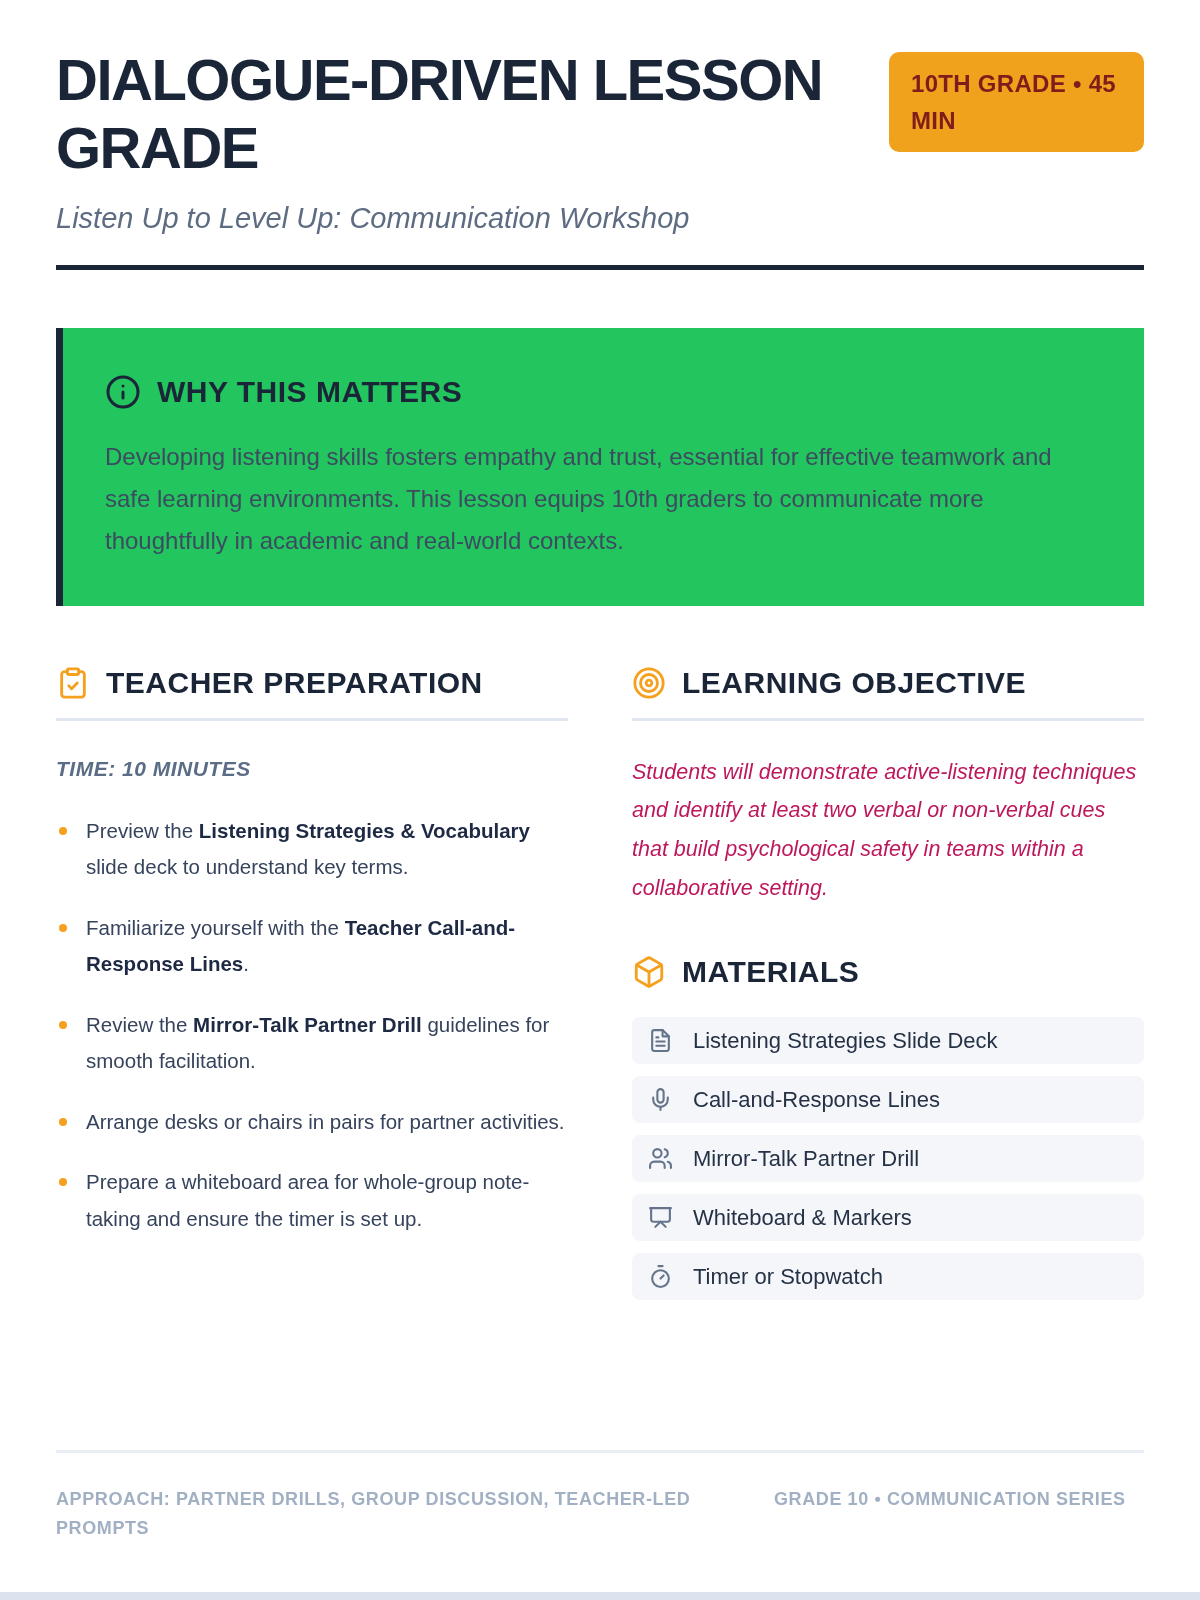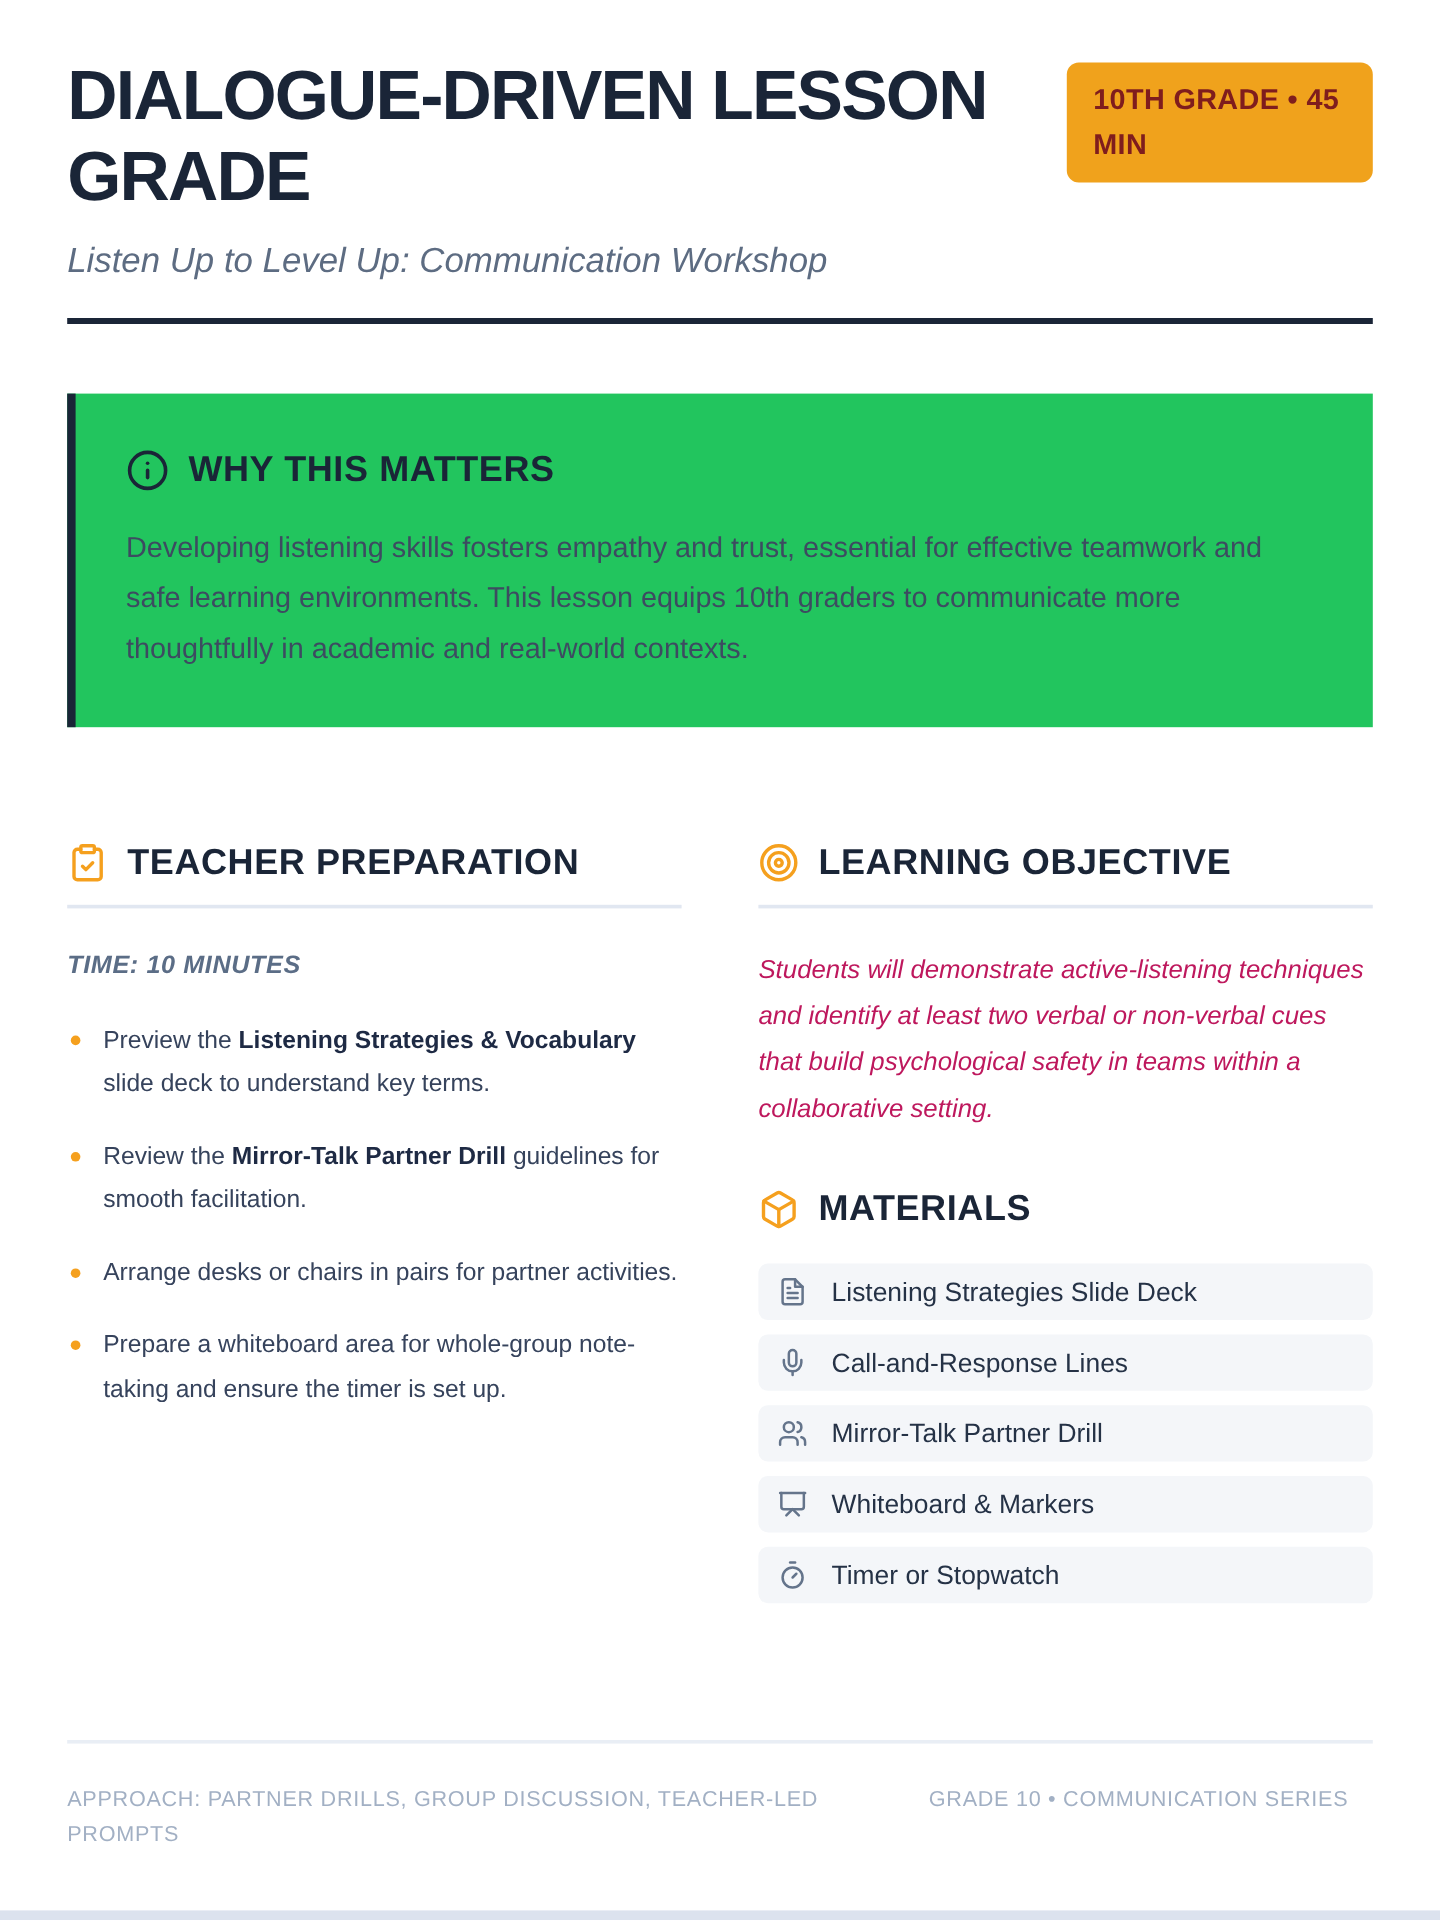--- a/index.html
+++ b/index.html
@@ -82,21 +82,21 @@
   .why-body {
     margin-top: 26px;
     font-size: 24px;
     line-height: 1.75;
     color: #3d4b61;
     max-width: 1000px;
   }
 
   
   .columns {
-    margin-top: 96px;
+    margin-top: 60px;
     display: grid;
     grid-template-columns: 1fr 1fr;
     column-gap: 64px;
     align-items: start;
   }
   .section-header {
     display: flex;
     align-items: center;
     gap: 16px;
   }
@@ -170,21 +170,21 @@
 
   
   .footer { margin-top: auto; padding-top: 40px; }
   .footer-divider { height: 3px; background: #e9eef5; border: none; }
   .footer-row {
     margin-top: 32px;
     display: grid;
     grid-template-columns: 1fr 370px;
     column-gap: 18px;
     font-size: 18px;
-    font-weight: 400;
+    font-weight: 700;
     text-transform: uppercase;
     letter-spacing: 0.6px;
     line-height: 1.65;
     color: #a2b0c4;
   }
   .bottom-bar {
     position: absolute;
     left: 0; bottom: 0;
     width: 100%;
     height: 8px;
@@ -227,20 +227,21 @@
               <path d="M16 4h2a2 2 0 0 1 2 2v14a2 2 0 0 1-2 2H6a2 2 0 0 1-2-2V6a2 2 0 0 1 2-2h2"></path>
               <path d="m9 14 2 2 4-4"></path>
             </svg>
         </span>
         <h2>TEACHER PREPARATION</h2>
       </div>
       <hr class="section-divider">
       <div class="time-label">TIME: 10 MINUTES</div>
       <ul class="prep-list">
           <li class="prep-item"><span>Preview the </span><strong>Listening Strategies &amp; Vocabulary</strong><span> slide deck to understand key terms.</span></li>
+          <li class="prep-item"><span>Familiarize yourself with the </span><strong>Teacher Call-and-Response Lines</strong><span>.</span></li>
           <li class="prep-item"><span>Review the </span><strong>Mirror-Talk Partner Drill</strong><span> guidelines for smooth facilitation.</span></li>
           <li class="prep-item"><span>Arrange desks or chairs in pairs for partner activities.</span></li>
           <li class="prep-item"><span>Prepare a whiteboard area for whole-group note-taking and ensure the timer is set up.</span></li>
         </ul>
     </div>
 
     <div class="col-right">
       <div>
         <div class="section-header">
           <span class="icon">

